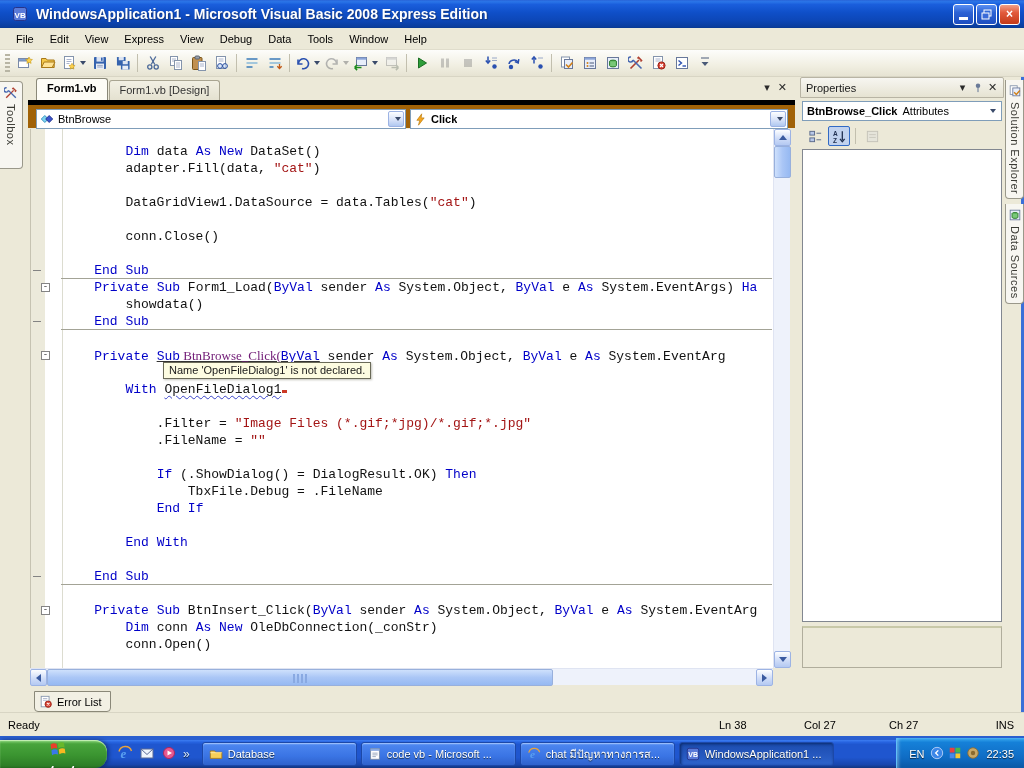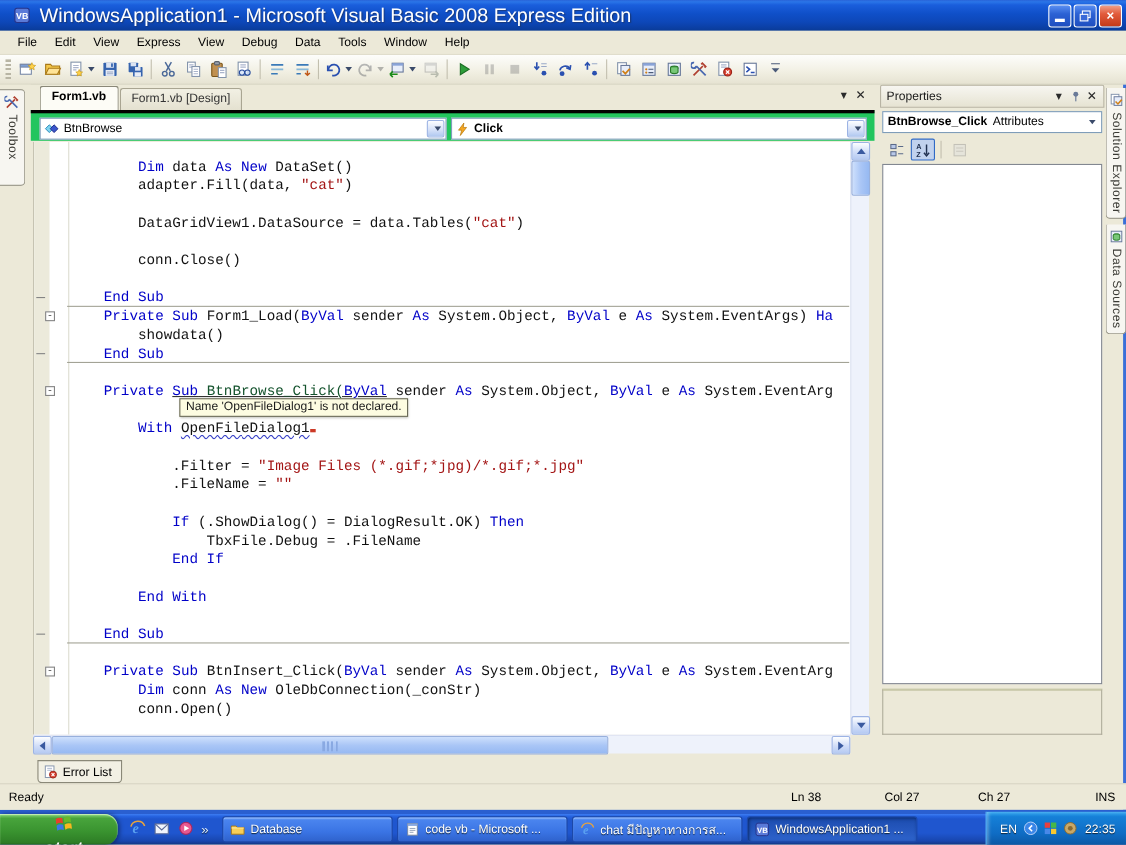--- a/index.html
+++ b/index.html
@@ -5,21 +5,21 @@
   * { margin:0; padding:0; box-sizing:border-box; }
   html,body { width:1024px; height:768px; overflow:hidden; }
   #screen { position:relative; width:1024px; height:768px; background:#ece9d8;
             font-family:"Liberation Sans", sans-serif; font-size:11px; color:#000; }
 
   
   .titlebar { position:absolute; left:0; top:0; width:1024px; height:28px;
     background:linear-gradient(180deg,#2964d8 0%,#2a75e8 6%,#1a5edc 16%,#0f4fc8 45%,#0d47b8 72%,#0a3d9e 95%,#093a90 100%);
     display:flex; align-items:center; padding:0 4px; }
   .titlebar .ic { margin:0 4px; }
-  .title-text { color:#fff; font-weight:normal; font-size:18px; text-shadow:1px 1px 1px #1a3a7a; flex:1;
+  .title-text { color:#fff; font-weight:bold; font-size:14px; text-shadow:1px 1px 1px #1a3a7a; flex:1;
     white-space:nowrap; overflow:hidden; }
   .winbtn { width:21px; height:21px; margin-left:2px; border:1px solid #fff; border-radius:3px;
     display:flex; align-items:center; justify-content:center; color:#fff; font-size:12px; font-weight:bold;
     background:linear-gradient(180deg,#5a8ff2,#2c62d4 40%,#1e4ec0); }
   .winbtn.close { background:linear-gradient(180deg,#f0a088,#e25b3c 40%,#c43a18); }
   .winbtn .minbar { width:9px; height:3px; background:#fff; margin-top:8px; }
   .winbtn svg { display:block; }
 
   
   .menubar { position:absolute; left:0; top:28px; width:1024px; height:22px; background:#ece9d8;
@@ -55,43 +55,43 @@
   .tabstrip { position:absolute; left:28px; top:77px; width:767px; height:23px; display:flex; align-items:flex-end; }
   #tabstrip-tabs { display:flex; align-items:flex-end; padding-left:8px; }
   .doc-tab { height:20px; padding:3px 10px 2px; border:1px solid #a9a592; border-bottom:none;
     border-radius:3px 3px 0 0; background:linear-gradient(180deg,#f2f0e4,#e4e1d0); margin-right:1px; color:#333; }
   .doc-tab.active { background:#fdfcf6; font-weight:bold; height:22px; color:#000;
     border-color:#8a8878; position:relative; z-index:2; }
   .tabstrip-controls { position:absolute; right:8px; top:5px; display:flex; gap:8px; align-items:center; }
   .tabstrip-controls .glyph { color:#2a2a2a; font-size:11px; line-height:11px; }
 
   
-  .combo-row { position:absolute; left:28px; top:100px; width:767px; height:28px; background:#22c55e;
-    border-top:3px solid #000000; }
+  .combo-row { position:absolute; left:28px; top:100px; width:767px; height:28px; background:#a16207;
+    border-top:5px solid #000000; }
   .combo { position:absolute; top:4px; height:20px; background:#fff; border:1px solid #7f9db9;
     display:flex; align-items:center; padding-left:3px; }
   .combo .val { margin-left:4px; white-space:nowrap; overflow:hidden; }
   .combo-dd { position:absolute; right:1px; top:1px; bottom:1px; width:16px; border-radius:2px;
     background:linear-gradient(180deg,#fdfeff,#d4e0f8 60%,#b0c8f0); border:1px solid #9cb3e4;
     display:flex; align-items:center; justify-content:center; }
 
   
   #code-region { position:absolute; left:30px; top:129px; width:743px; height:539px; background:#fff;
     overflow:hidden; border-left:1px solid #c6c3b2; }
   #code-region::before { content:""; position:absolute; left:0; top:0; bottom:0; width:14px; background:#eceadb; }
   #code-region::after { content:""; position:absolute; left:31px; top:0; bottom:0; width:1px; background:#dcdcd0; }
   #code-lines { position:absolute; left:0; top:14px; right:0; }
   .code-line { position:relative; height:17px; line-height:17px; padding-left:32px;
     font-family:"Liberation Mono", monospace; font-size:13px; white-space:pre; z-index:1; }
   .code-line.sep::after { content:""; position:absolute; left:30px; right:1px; bottom:0; height:1px; background:#a3a396; }
   .t-k  { color:#0000c8; }
   .t-p  { color:#111; }
   .t-s  { color:#a31515; }
   .t-ku { color:#0000c8; text-decoration:underline; text-decoration-color:#333; }
-  .t-pu { color:#14532d; text-decoration:underline; text-decoration-color:#333; }
+  .t-pu { color:#701a75; text-decoration:underline; text-decoration-color:#333;font-family:Liberation Serif, serif; }
   .t-e  { color:#111; text-decoration:underline wavy #3a43c8 1px; text-underline-offset:2px; }
   .t-e::after { content:""; display:inline-block; width:5px; height:3px; background:#cc3926; margin-left:1px; }
   .fold { position:absolute; left:10px; top:4px; width:9px; height:9px; border:1px solid #848484; background:#fff;
     font-size:9px; line-height:7px; text-align:center; color:#444; font-family:"Liberation Mono",monospace; z-index:2; }
   .tick { position:absolute; left:2px; top:8px; width:8px; height:1px; background:#848484; }
   #err-tooltip { position:absolute; left:132px; top:233px; background:#fdfce1; border:1px solid #6a6a58;
     padding:1px 5px 2px; font-size:11px; color:#1a1a1a; z-index:5; box-shadow:1px 1px 2px rgba(80,80,60,.35);
     white-space:nowrap; }
 
   

